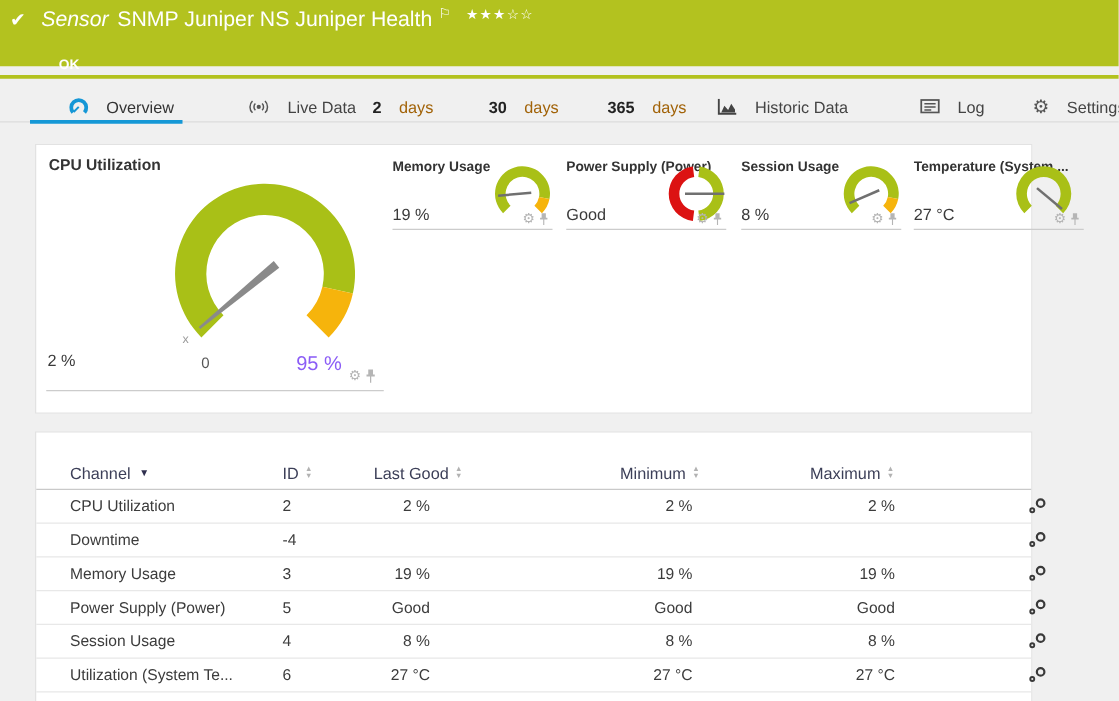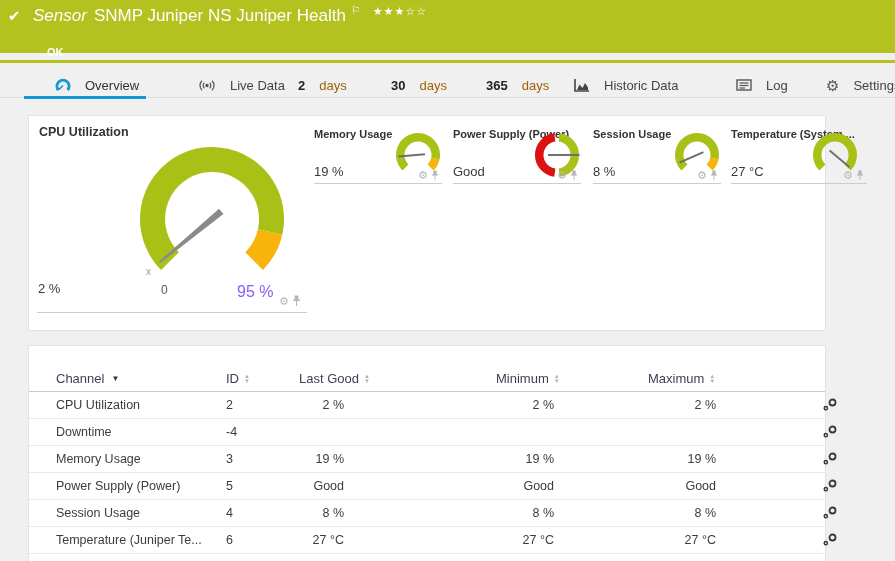--- a/index.html
+++ b/index.html
@@ -347,21 +347,21 @@
       <div></div>
       <div class="wrench-cell">
         <svg width="16" height="14" viewBox="0 0 16 14">
           <circle cx="10.5" cy="4.5" r="3" fill="none" stroke="#3a3a3a" stroke-width="1.8"></circle>
           <circle cx="3.8" cy="10.2" r="1.6" fill="none" stroke="#3a3a3a" stroke-width="1.5"></circle>
         </svg>
       </div>
     </div>
 
     <div class="trow">
-      <div>Temperature (Juniper Te...</div>
+      <div>Utilization (System Te...</div>
       <div>6</div>
       <div class="cell-r">27 °C</div>
       <div></div>
       <div class="cell-r">27 °C</div>
       <div></div>
       <div class="cell-r">27 °C</div>
       <div></div>
       <div class="wrench-cell">
         <svg width="16" height="14" viewBox="0 0 16 14">
           <circle cx="10.5" cy="4.5" r="3" fill="none" stroke="#3a3a3a" stroke-width="1.8"></circle>

